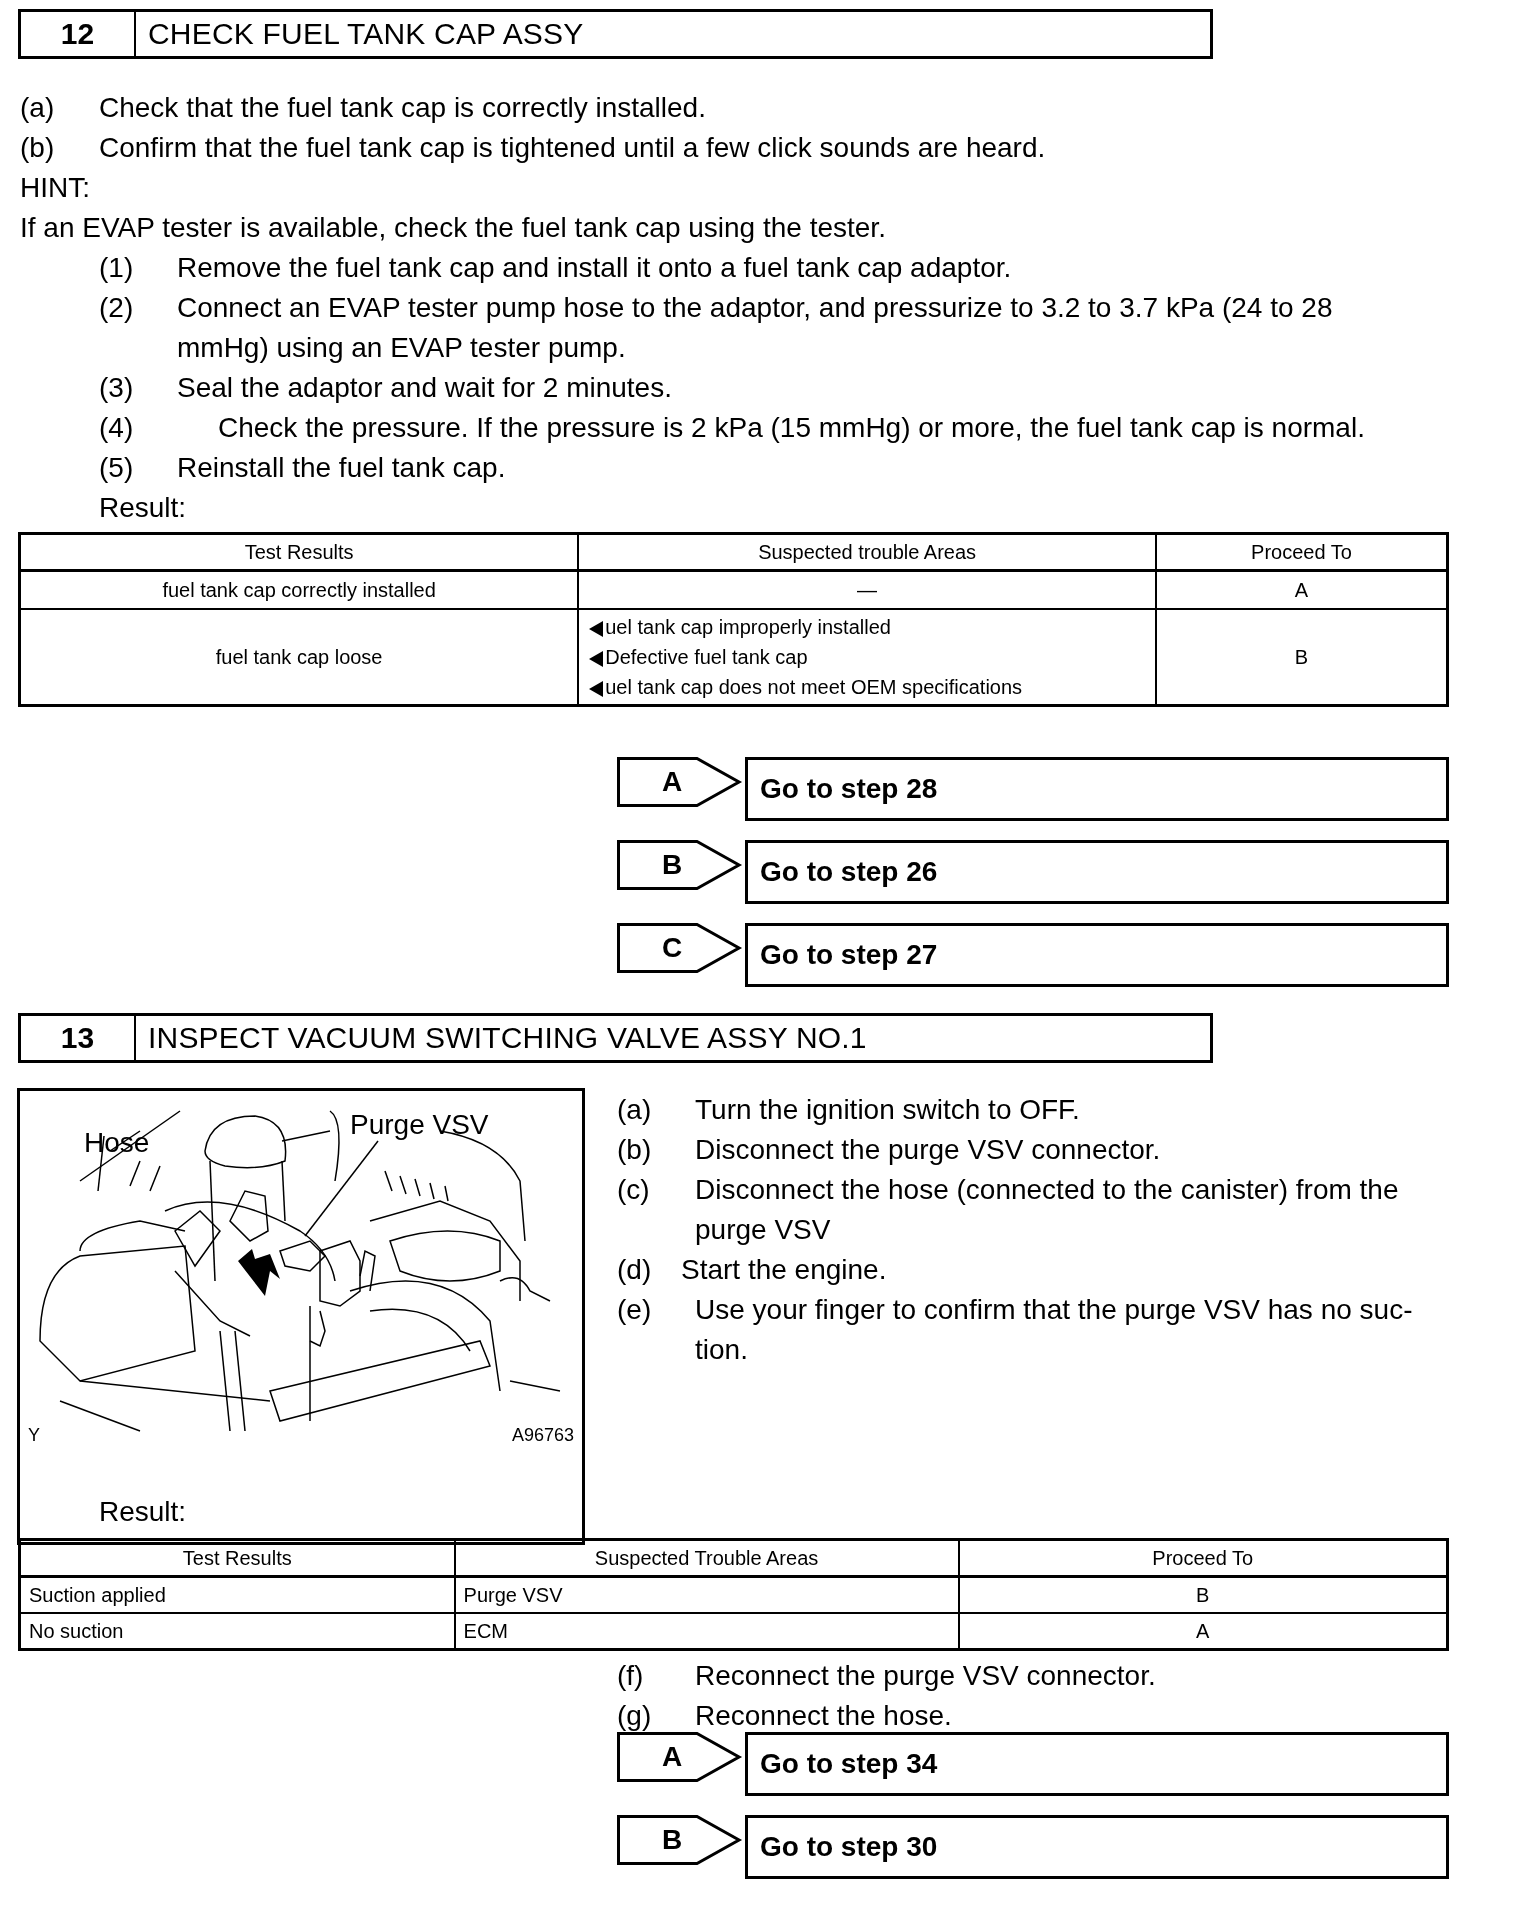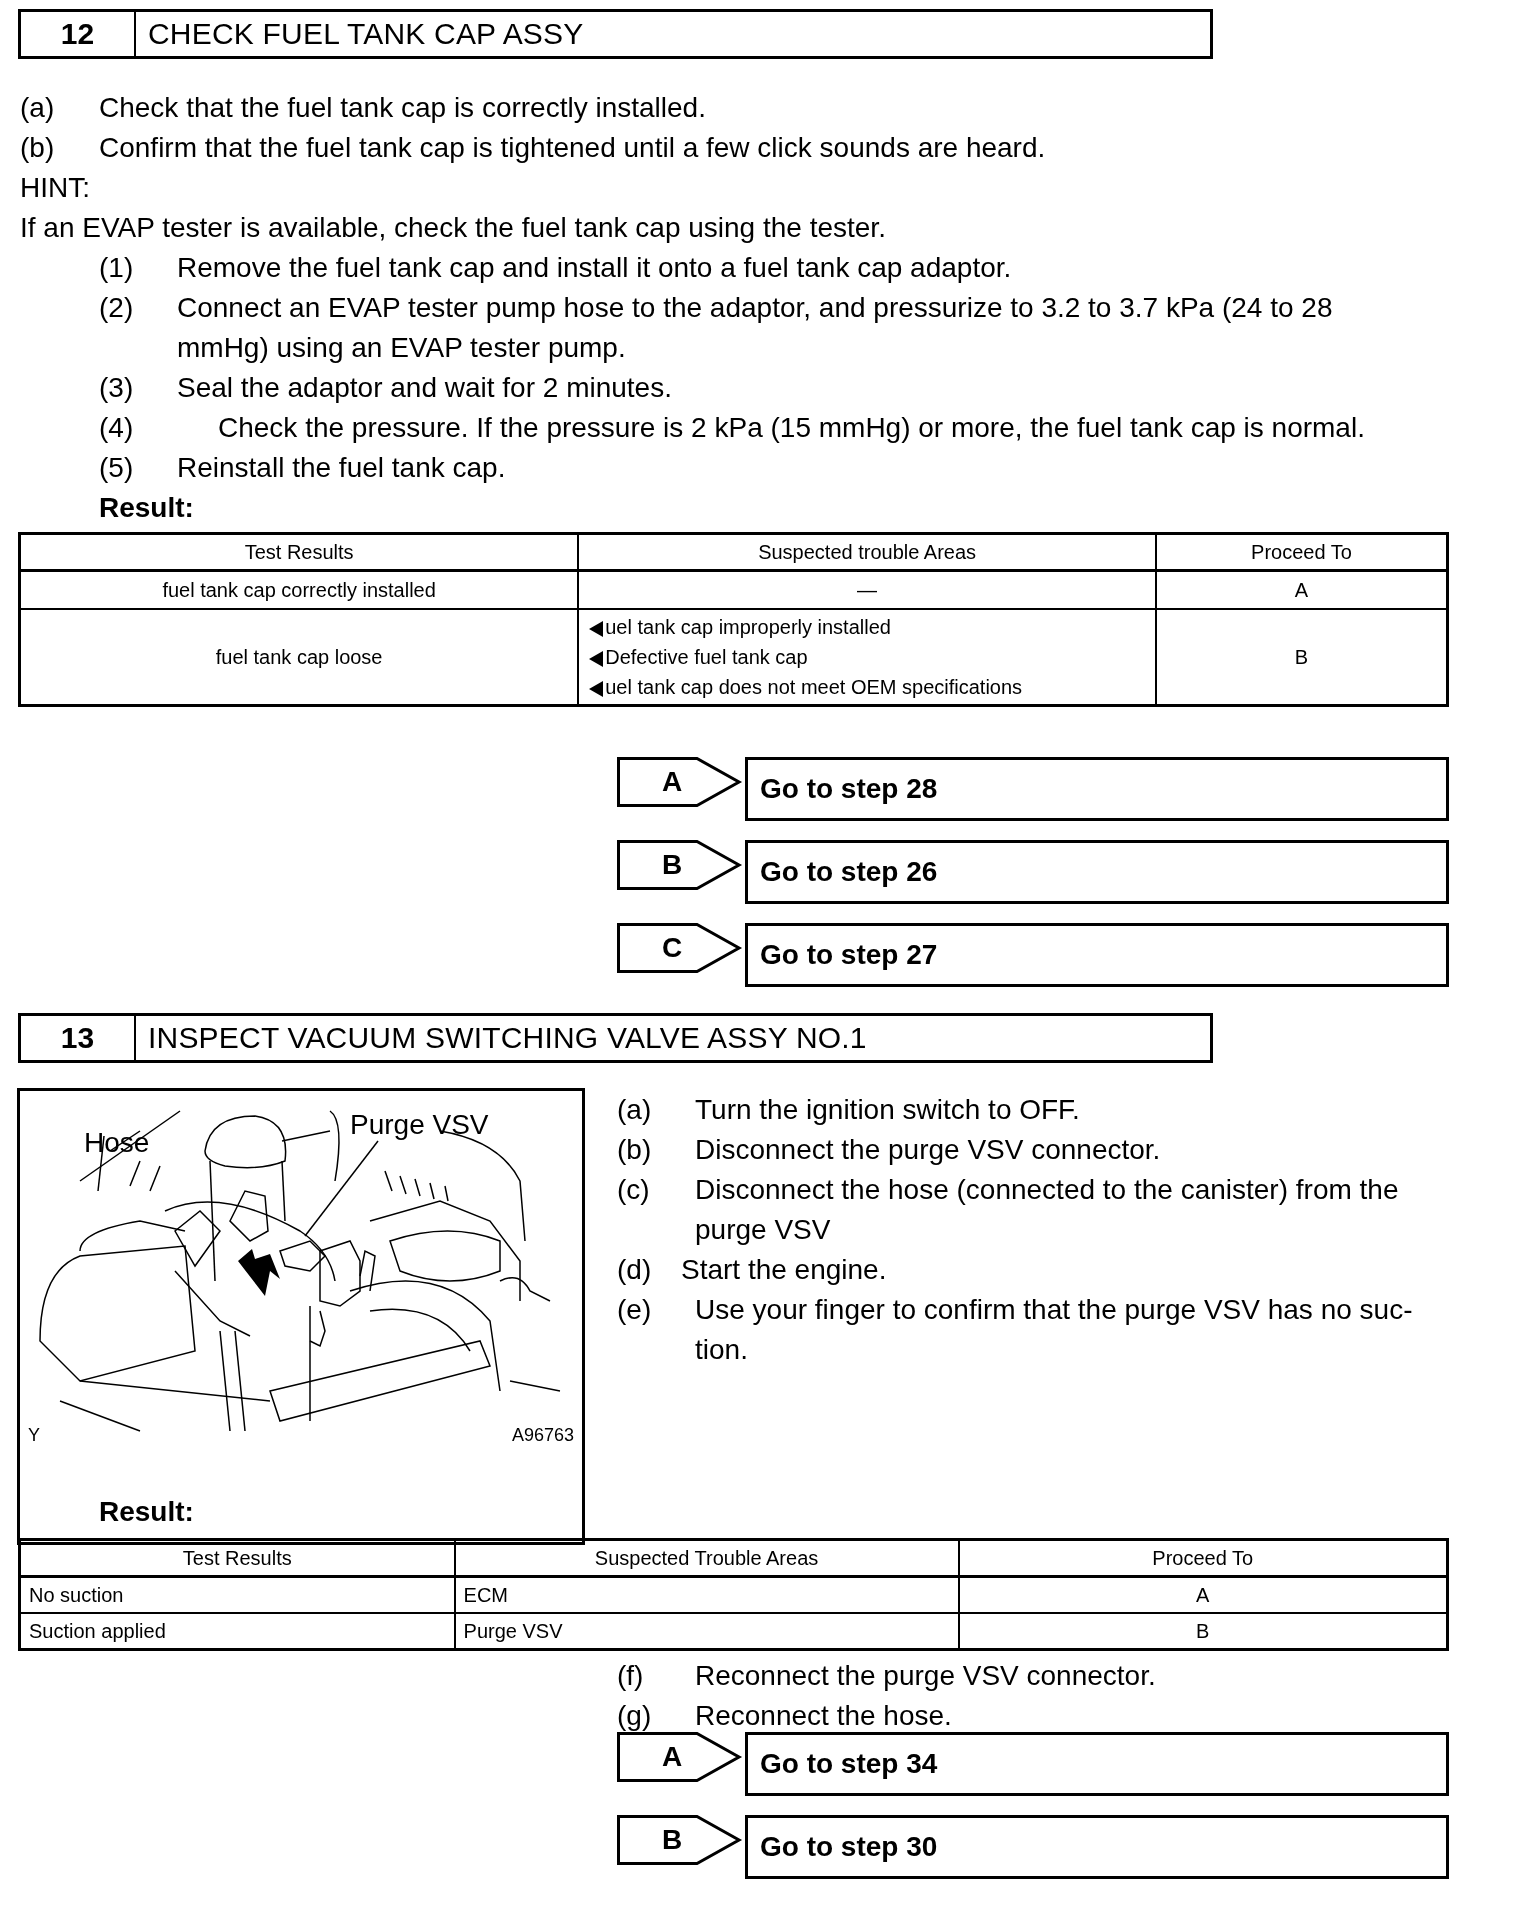--- a/index.html
+++ b/index.html
@@ -8,21 +8,21 @@
   .abs { position:absolute; }
   .step-header { position:absolute; left:18px; width:1195px; height:50px;
                  border:3px solid #000; box-sizing:border-box; display:flex; }
   .step-num { width:113px; border-right:2px solid #000; display:flex; align-items:center;
               justify-content:center; font-weight:bold; font-size:30px; }
   .step-title { flex:1; display:flex; align-items:center; padding-left:12px;
                 font-weight:normal; font-size:30px; letter-spacing:0.2px; }
   .line { position:absolute; font-size:28px; line-height:40px; white-space:nowrap; }
   .line .lbl { position:absolute; left:0; }
   .line .txt { position:absolute; }
-  .bold { font-weight:bold; }
+  .bold { font-weight:normal; }
   table.res { position:absolute; border-collapse:collapse; font-size:20px; }
   table.res td { border:2px solid #000; padding:0 8px; height:34px; }
   table.res tr.hdr td { border-bottom:3px solid #000; }
   table.res { border:3px solid #000; }
   .c { text-align:center; }
   .bullet { display:block; line-height:30px; }
   .tri { display:inline-block; width:0; height:0; border-top:8px solid transparent;
          border-bottom:8px solid transparent; border-right:14px solid #000;
          vertical-align:middle; margin-right:2px; }
   .branch { position:absolute; left:617px; height:50px; width:832px; }
@@ -218,29 +218,29 @@
       <col style="width:505px">
       <col style="width:490px">
     </colgroup>
   <tbody>
       <tr class="hdr">
     <td class="c">Test Results</td>
     <td class="c">Suspected Trouble Areas</td>
     <td class="c">Proceed To</td>
   </tr>
   <tr>
+    <td style="height:34px;">Suction applied</td>
+    <td>Purge VSV</td>
+    <td class="c">B</td>
+  </tr>
+  <tr>
     <td style="height:34px;">No suction</td>
     <td>ECM</td>
     <td class="c">A</td>
   </tr>
-  <tr>
-    <td style="height:34px;">Suction applied</td>
-    <td>Purge VSV</td>
-    <td class="c">B</td>
-  </tr>
 </tbody>
   </table>
 
 <div class="line" style="left:617px;top:1656px;">
   <span class="lbl">(f)</span>
   <span class="txt" style="left:78px;">Reconnect the purge VSV connector.</span>
 </div>
 <div class="line" style="left:617px;top:1696px;">
   <span class="lbl">(g)</span>
   <span class="txt" style="left:78px;">Reconnect the hose.</span>

